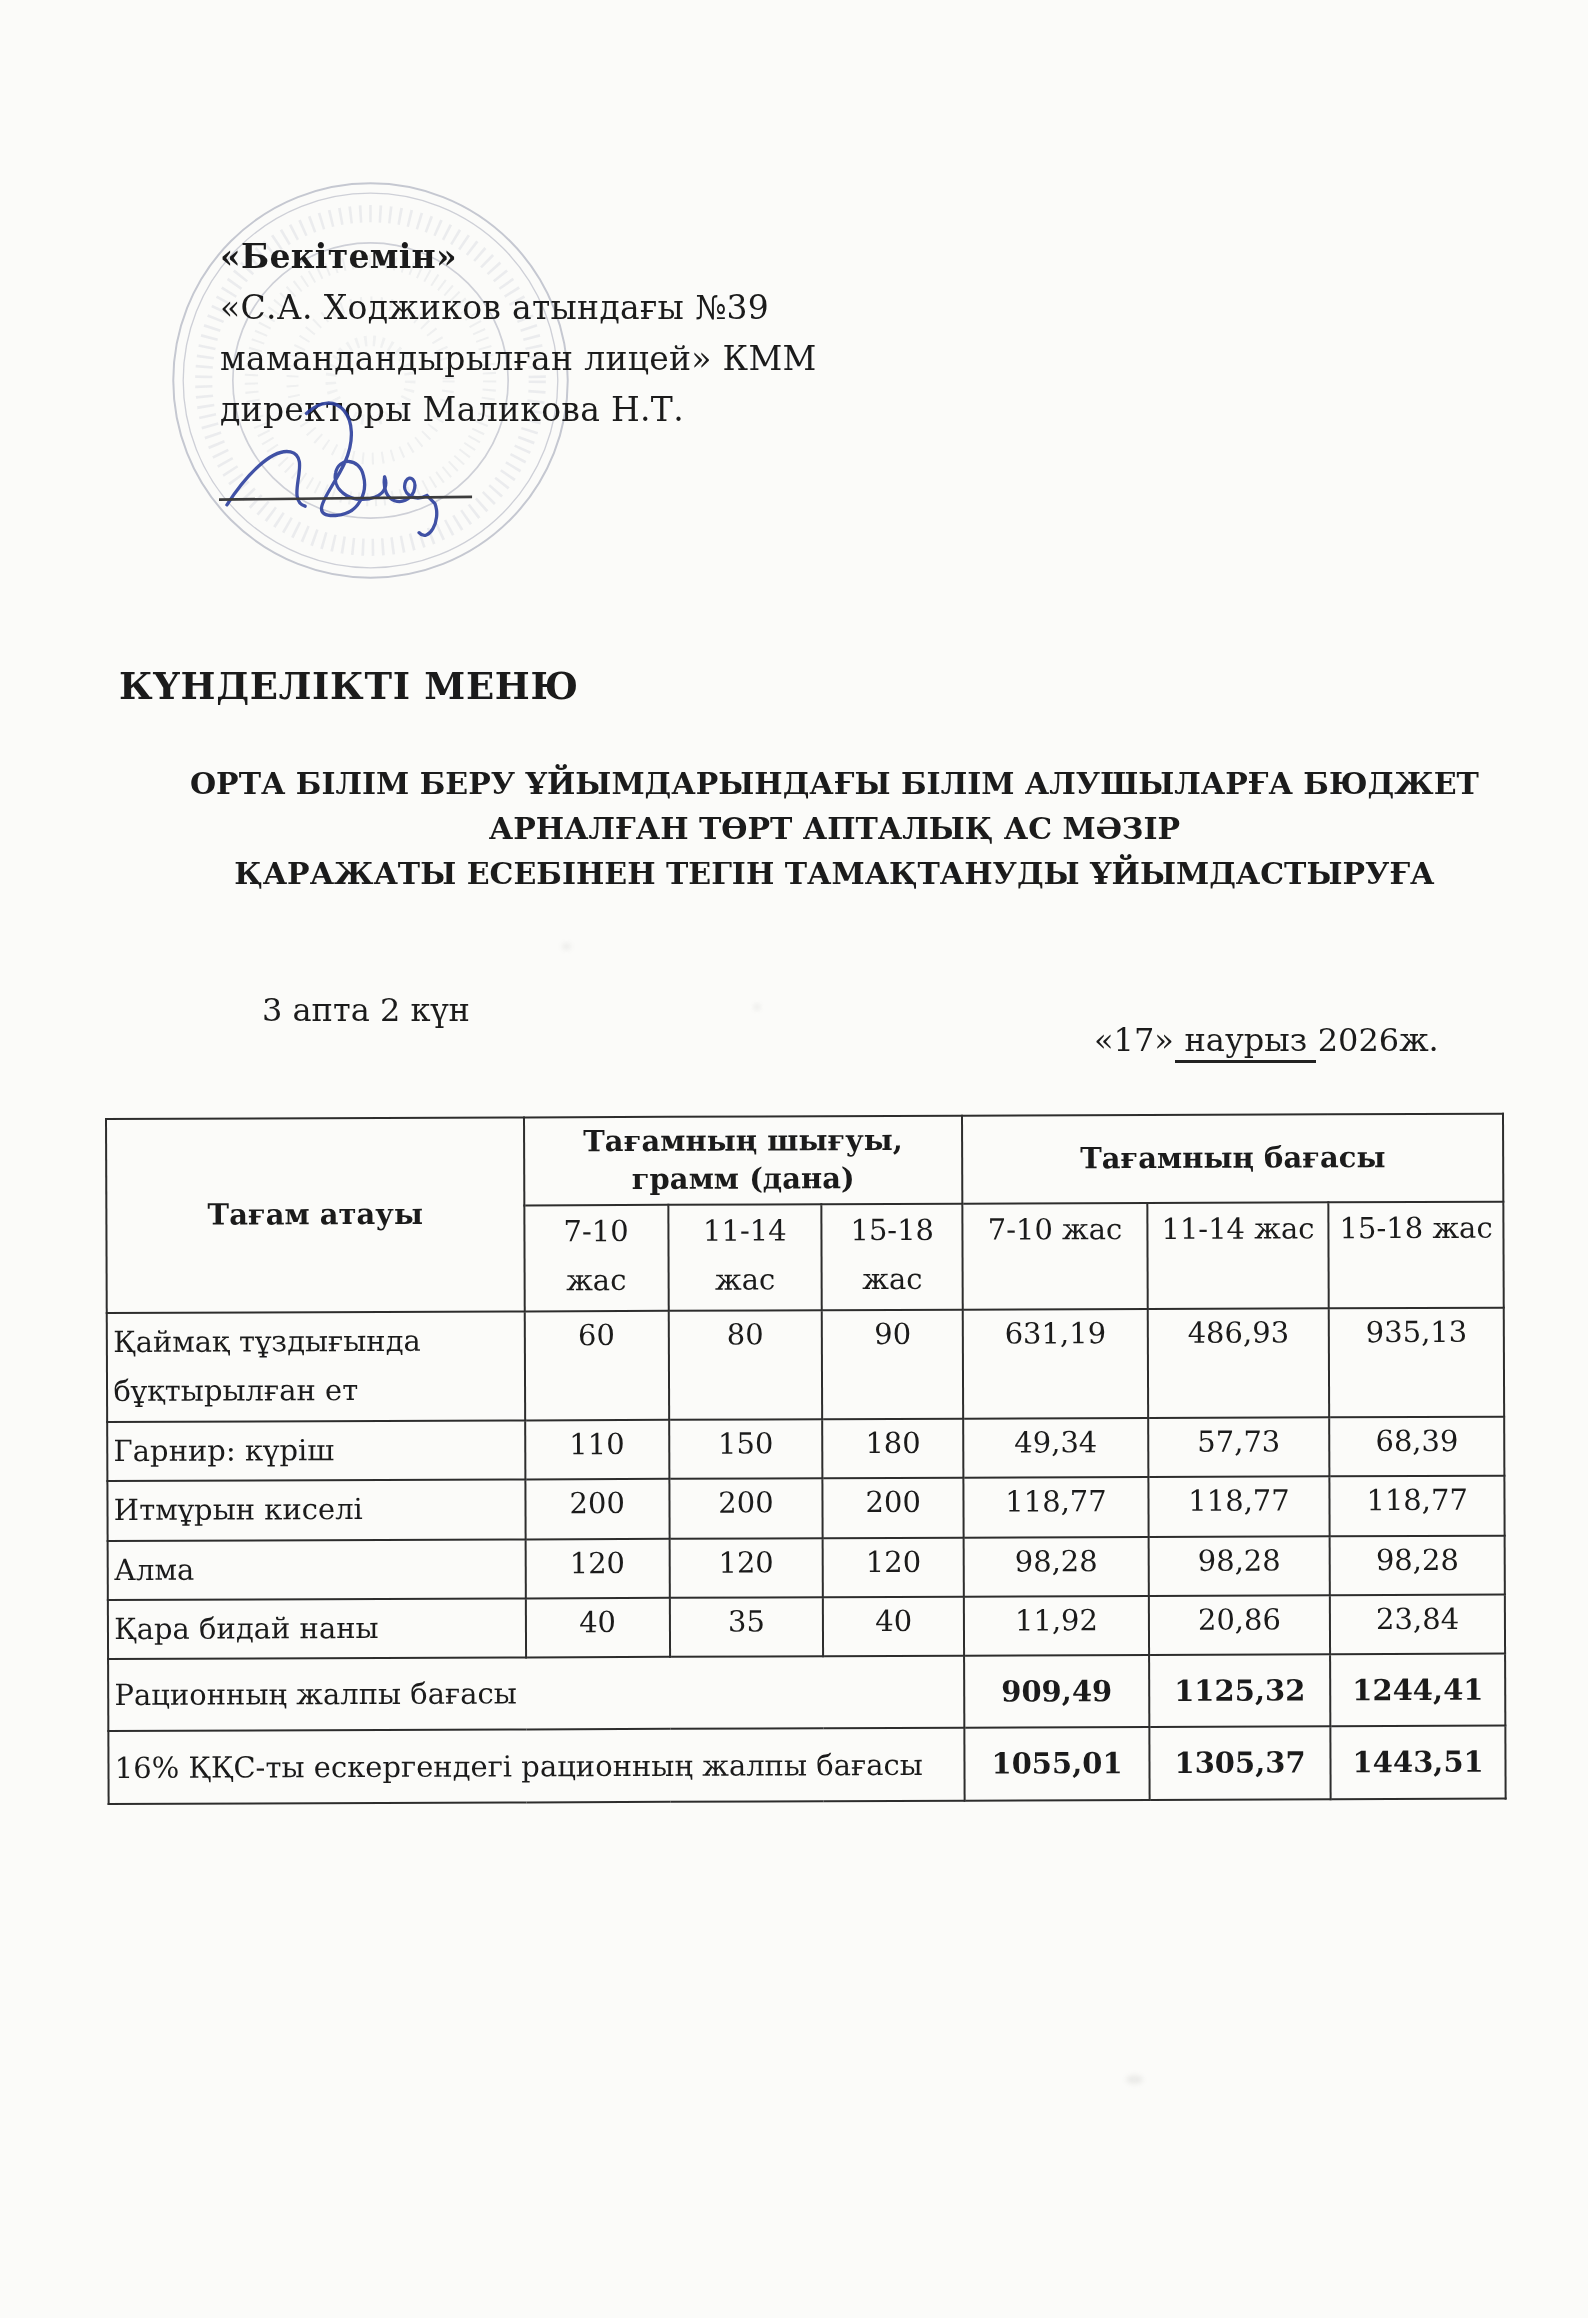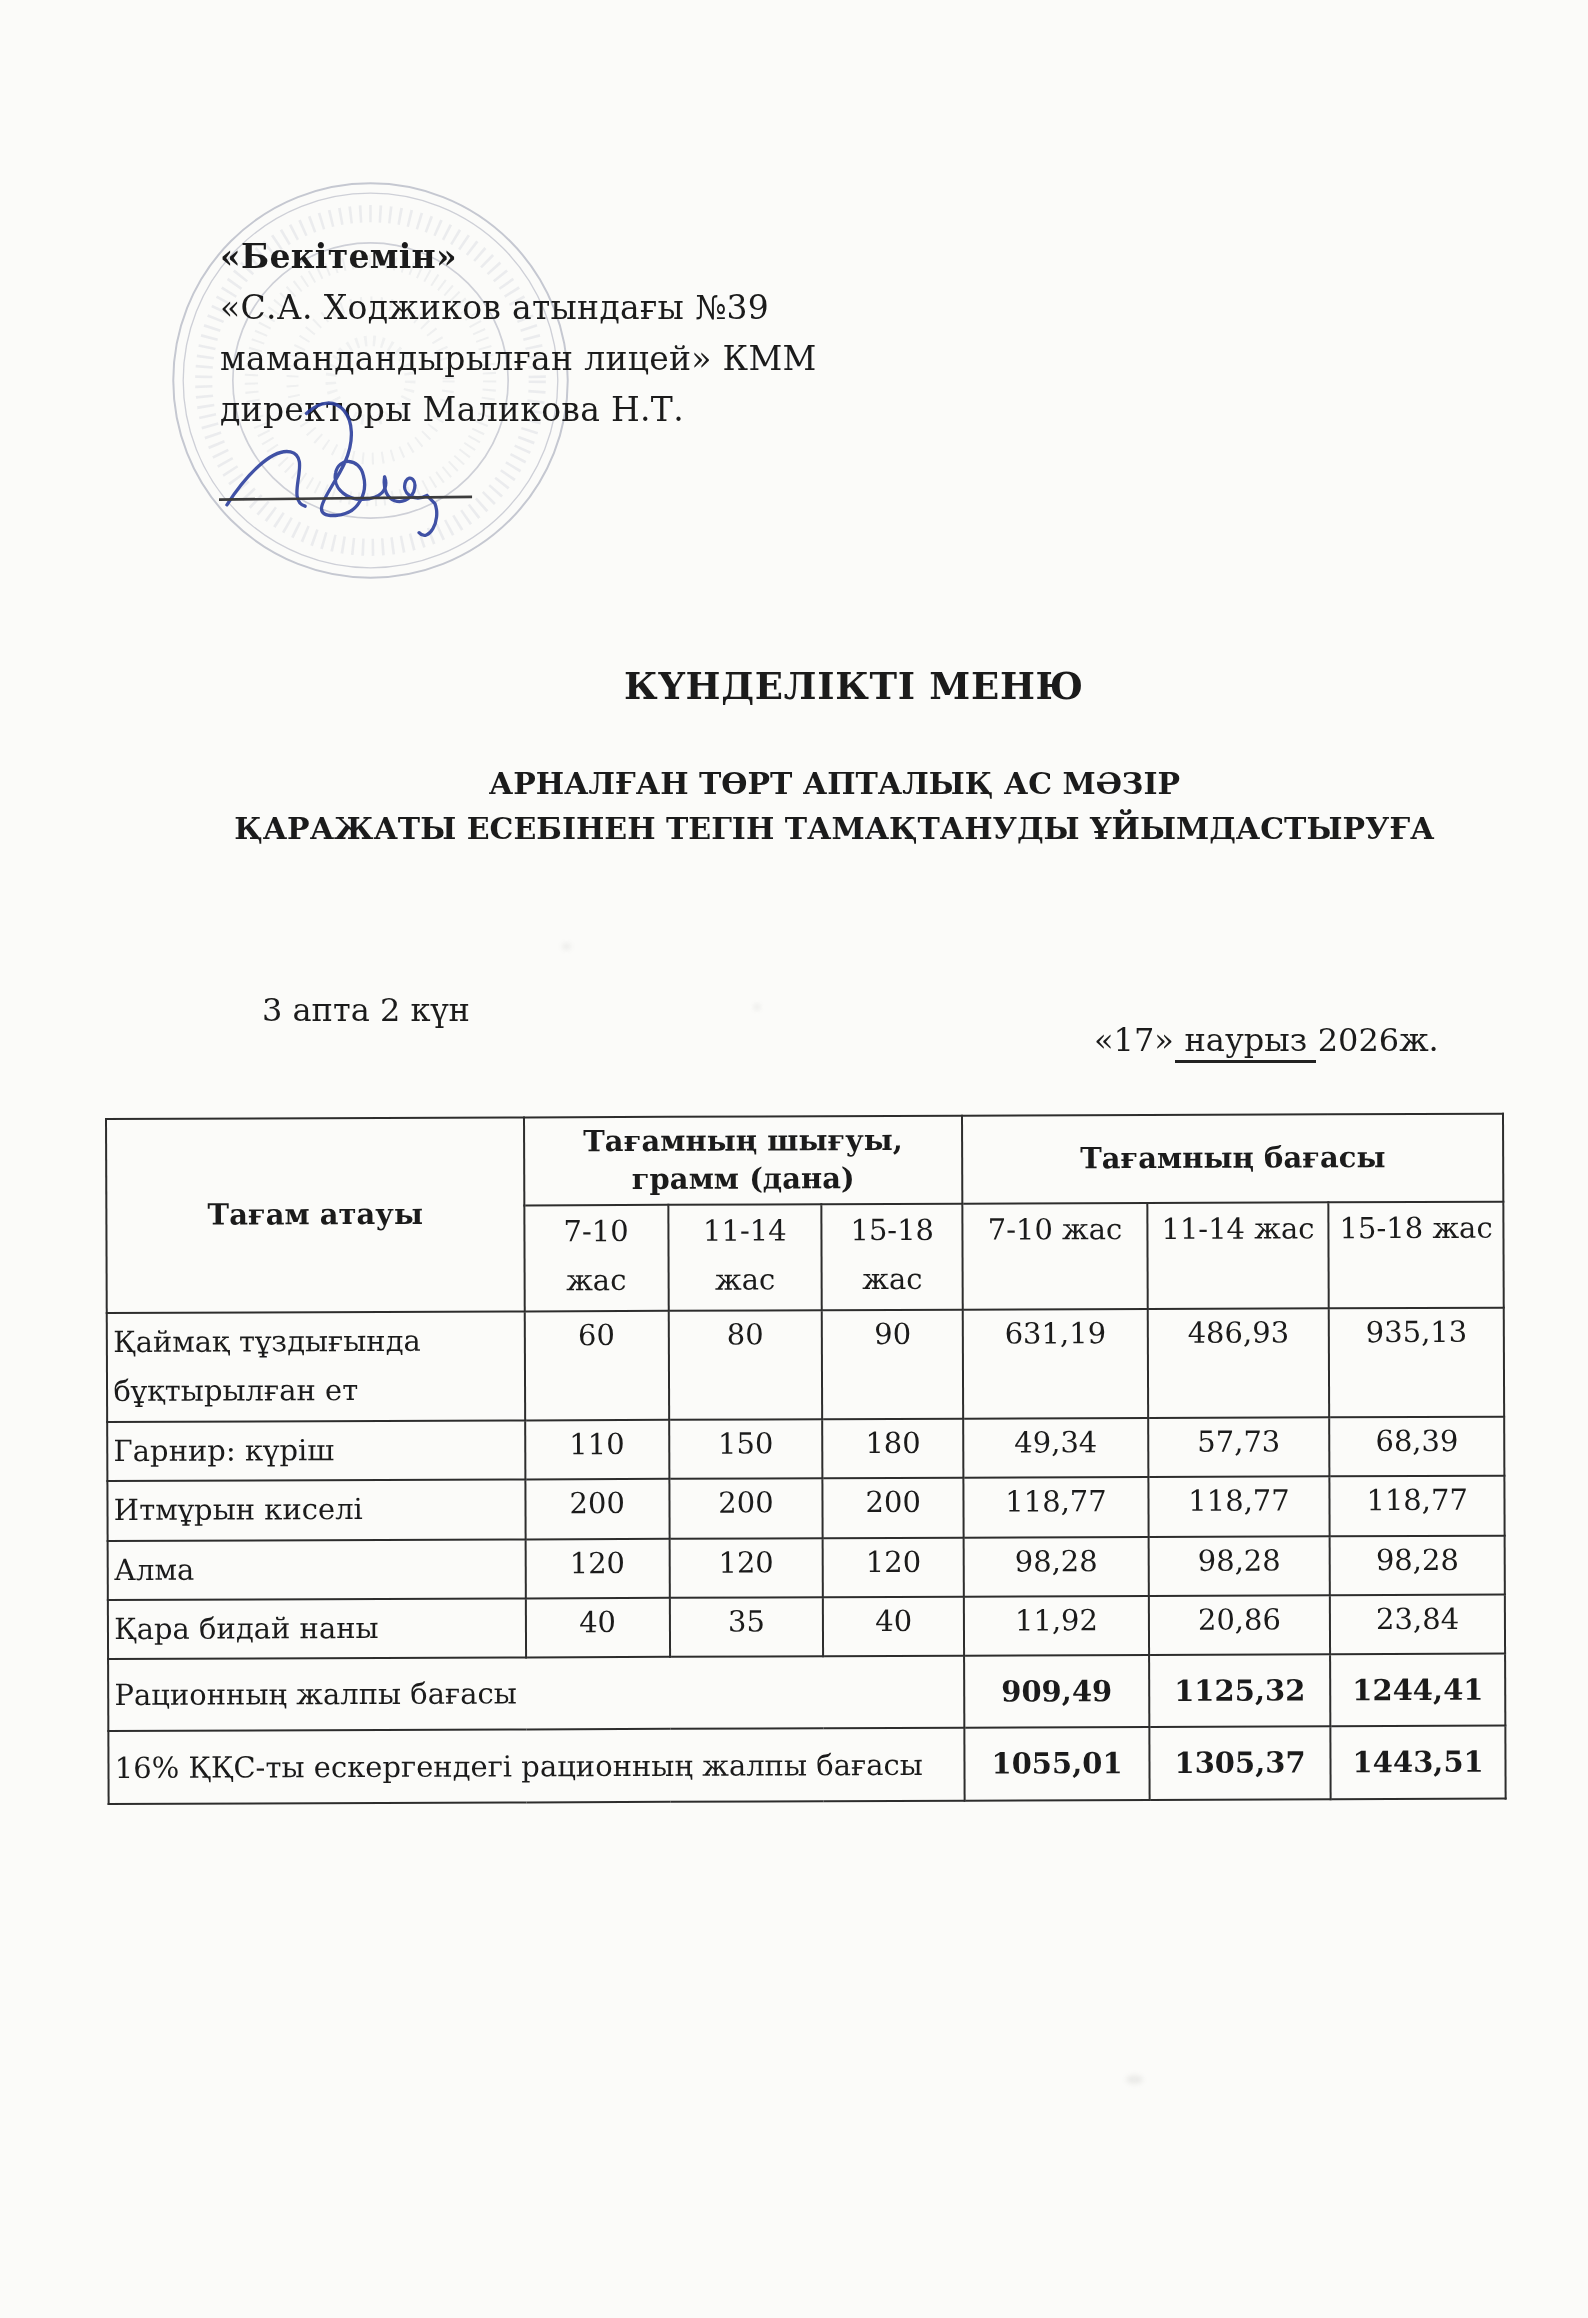--- a/index.html
+++ b/index.html
@@ -21,21 +21,21 @@
     z-index:2;
   }
   .approval .bold{font-weight:bold;}
 
   
   .signature{position:absolute;left:207px;top:379px;z-index:3;}
 
   
   .main-title{
     position:absolute;top:664px;left:119px;right:0;
-    text-align:center;font-size:37px;font-weight:bold;letter-spacing:0.7px;
+    font-size:37px;font-weight:bold;letter-spacing:0.7px;
   }
   .subtitle{
     position:absolute;top:761px;left:93px;right:13.2px;
     text-align:center;font-size:30px;font-weight:bold;line-height:1.5;
   }
 
   
   .daterow{position:absolute;top:991px;left:0;right:0;height:46px;font-size:32px;}
   .week{position:absolute;left:262px;top:0;}
   .date{position:absolute;left:1094px;top:0;white-space:nowrap;margin-top:30px;}
@@ -108,20 +108,21 @@
       <path d="M30,190 C58,146 98,104 126,110 C160,118 116,182 148,192"></path>
       <path d="M150,52 C194,10 238,58 208,126 C188,170 148,208 194,206 C232,204 242,168 236,146 C230,118 198,118 194,142 C188,172 224,190 254,178 C270,172 272,158 268,148"></path>
       <path d="M268,148 C262,188 300,196 312,170 C318,152 306,144 300,154 C292,172 312,186 332,176 L344,188 C354,214 334,248 320,232"></path>
     </g>
     <path d="M18,182 L400,178" stroke="#3c3c3c" stroke-width="4" fill="none"></path>
   </svg>
 
   <div class="main-title">КҮНДЕЛІКТІ МЕНЮ</div>
 
   <div class="subtitle">
+    <div>ОРТА БІЛІМ БЕРУ ҰЙЫМДАРЫНДАҒЫ БІЛІМ АЛУШЫЛАРҒА БЮДЖЕТ</div>
     <div>АРНАЛҒАН ТӨРТ АПТАЛЫҚ  АС МӘЗІР</div>
     <div>ҚАРАЖАТЫ ЕСЕБІНЕН ТЕГІН ТАМАҚТАНУДЫ ҰЙЫМДАСТЫРУҒА</div>
   </div>
 
   <div class="daterow">
     <span class="week">3 апта 2 күн</span>
     <span class="date"><span>«17»</span><span class="u">наурыз</span><span>2026ж.</span></span>
   </div>
 
   <table class="menu">

